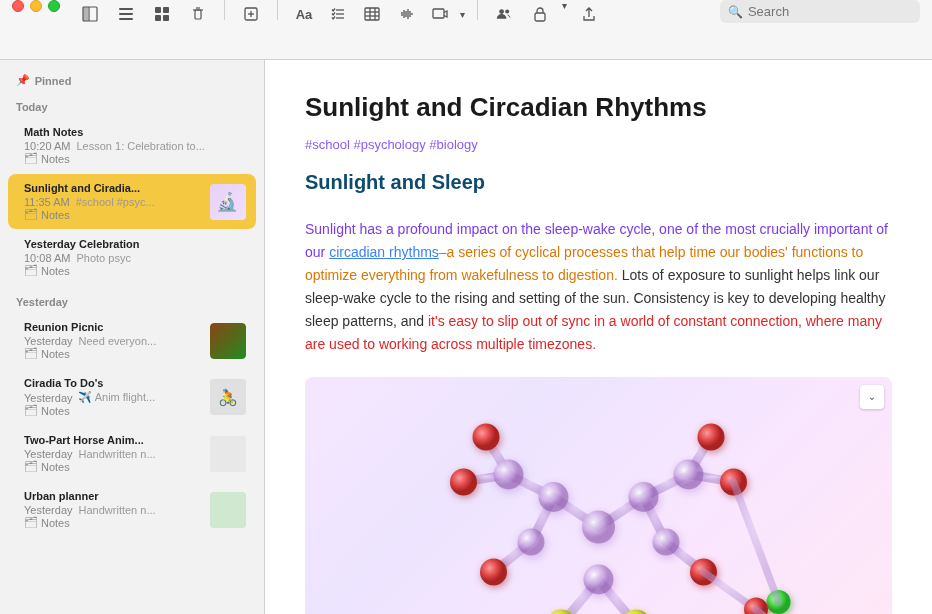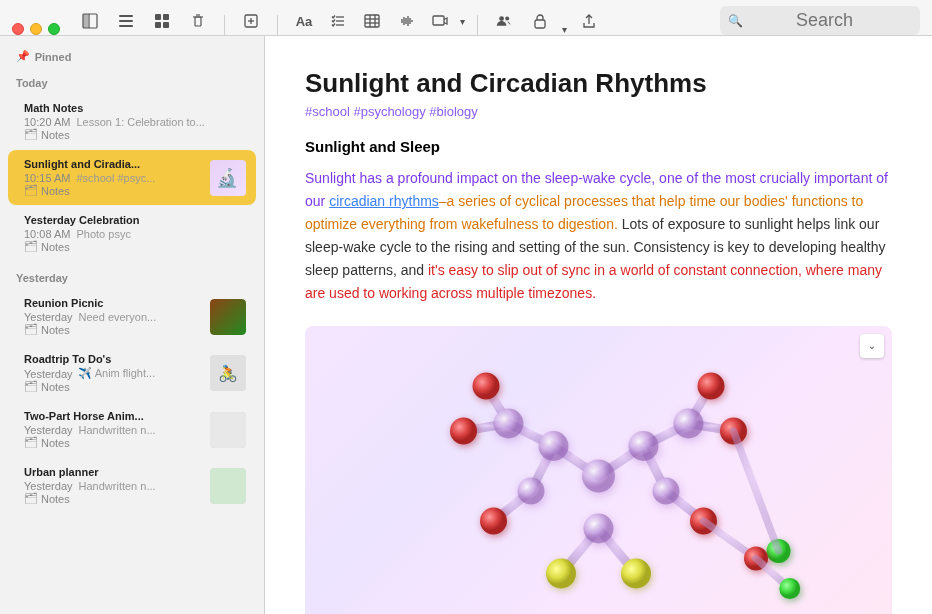--- a/index.html
+++ b/index.html
@@ -1,34 +1,34 @@
 <!DOCTYPE html>
 <html><head>
   <meta charset="utf-8">
   <style>
     * { margin: 0; padding: 0; box-sizing: border-box; }
     body { font-family: -apple-system, BlinkMacSystemFont, 'Helvetica Neue', sans-serif; background: #f0f0f0; width: 932px; height: 614px; overflow: hidden; display: flex; flex-direction: column; }
 
     
-    .titlebar { height: 36px; background: #f6f6f6; border-bottom: 1px solid #d0d0d0; display: flex; align-items: flex-end; padding: 0 12px; gap: 8px; flex-shrink: 0; }
+    .titlebar { height: 60px; background: #f6f6f6; border-bottom: 1px solid #d0d0d0; display: flex; align-items: flex-start; padding: 0 12px; gap: 8px; flex-shrink: 0; }
     .traffic-lights { display: flex; gap: 6px; margin-right: 8px; }
     .traffic-light { width: 12px; height: 12px; border-radius: 50%; }
     .tl-close { background: #ff5f57; border: 1px solid #e0443e; }
     .tl-min { background: #ffbd2e; border: 1px solid #dea123; }
     .tl-max { background: #28c840; border: 1px solid #1aab29; }
 
     .tb-separator { width: 1px; height: 20px; background: #d0d0d0; margin: 0 4px; }
     .tb-btn { width: 28px; height: 28px; display: flex; align-items: center; justify-content: center; color: #555; font-size: 14px; border-radius: 5px; cursor: pointer; }
     .tb-btn svg { width: 16px; height: 16px; }
 
     .spacer { flex: 1; }
 
     
     .search-box { display: flex; align-items: center; background: #e8e8e8; border-radius: 6px; padding: 4px 8px; gap: 5px; width: 200px; }
-    .search-box input { background: transparent; border: none; outline: none; font-size: 18px; color: #a16207; width: 100%; margin-left: 48px; }
+    .search-box input { background: transparent; border: none; outline: none; font-size: 13px; color: #a16207; width: 100%; }
     .search-icon-sm { color: #888; font-size: 12px; }
 
     
     .main { display: flex; flex: 1; overflow: hidden; }
 
     
     .sidebar { width: 265px; background: #f2f2f2; border-right: 1px solid #d0d0d0; overflow-y: auto; flex-shrink: 0; padding: 8px 0; }
 
     .pinned-label { font-size: 11px; font-weight: 600; color: #888; padding: 6px 16px 4px; text-transform: none; display: flex; align-items: center; gap: 5px; }
 
@@ -51,24 +51,24 @@
     
     .thumb-molecule { width: 36px; height: 36px; background: linear-gradient(135deg, #e8d0f5 0%, #f0e0ff 100%); border-radius: 4px; display: flex; align-items: center; justify-content: center; font-size: 18px; }
     .thumb-picnic { width: 36px; height: 36px; background: linear-gradient(135deg, #8B4513 0%, #228B22 100%); border-radius: 4px; }
     .thumb-bike { width: 36px; height: 36px; background: #e0e0e0; border-radius: 4px; display: flex; align-items: center; justify-content: center; font-size: 16px; }
     .thumb-horse { width: 36px; height: 36px; background: #e8e8e8; border-radius: 4px; }
     .thumb-urban { width: 36px; height: 36px; background: #d0e8d0; border-radius: 4px; }
 
     
     .note-content { flex: 1; background: white; overflow-y: auto; padding: 32px 40px; }
 
-    .note-main-title { font-size: 26px; font-weight: 700; color: #1a1a1a; margin-bottom: 3px; }
+    .note-main-title { font-size: 26px; font-weight: 700; color: #1a1a1a; margin-bottom: 12px; }
     .note-tags { margin-bottom: 18px; }
     .note-tag { color: #8b5cf6; font-size: 13px; font-weight: 500; }
-    .note-section-title { font-size: 15px; font-weight: 700; color: #000000; margin-bottom: 12px; }
+    .note-section-title { font-size: 20px; font-weight: 700; color: #0c4a6e; margin-bottom: 24px; }
 
     .note-body { font-size: 14px; line-height: 1.65; color: #333; margin-bottom: 20px; }
     .highlight-purple { color: #7c3aed; }
     .highlight-link { color: #3b82f6; text-decoration: underline; margin-top: 44px; }
     .highlight-orange { color: #d97706; }
     .highlight-red { color: #dc2626; }
 
     
     .note-image-container { background: linear-gradient(135deg, #f5e6ff 0%, #ede4ff 30%, #f9e6ff 60%, #ffe8f5 100%); border-radius: 8px; overflow: hidden; position: relative; height: 300px; display: flex; align-items: center; justify-content: center; }
     .image-expand-btn { position: absolute; top: 8px; right: 8px; width: 24px; height: 24px; background: white; border-radius: 4px; display: flex; align-items: center; justify-content: center; font-size: 10px; color: #555; box-shadow: 0 1px 3px rgba(0,0,0,0.2); cursor: pointer; }
@@ -224,21 +224,21 @@
       </div>
       <div class="note-folder">
         <span>🗂</span>
         <span>Notes</span>
       </div>
     </div>
 
     <div class="note-item active has-thumb">
       <div class="note-title">Sunlight and Ciradia...</div>
       <div class="note-meta">
-        <span class="note-time">10:15 AM</span>
+        <span class="note-time">11:35 AM</span>
         <span class="note-preview">#school #psyc...</span>
       </div>
       <div class="note-folder">
         <span>🗂</span>
         <span>Notes</span>
       </div>
       <div class="note-thumbnail">
         <div class="thumb-molecule">🔬</div>
       </div>
     </div>
@@ -266,21 +266,21 @@
       <div class="note-folder">
         <span>🗂</span>
         <span>Notes</span>
       </div>
       <div class="note-thumbnail">
         <div class="thumb-picnic"></div>
       </div>
     </div>
 
     <div class="note-item has-thumb">
-      <div class="note-title">Roadtrip To Do's</div>
+      <div class="note-title">Ciradia To Do's</div>
       <div class="note-meta">
         <span class="note-time">Yesterday</span>
         <span class="note-preview">✈️ Anim flight...</span>
       </div>
       <div class="note-folder">
         <span>🗂</span>
         <span>Notes</span>
       </div>
       <div class="note-thumbnail">
         <div class="thumb-bike">🚴</div>

